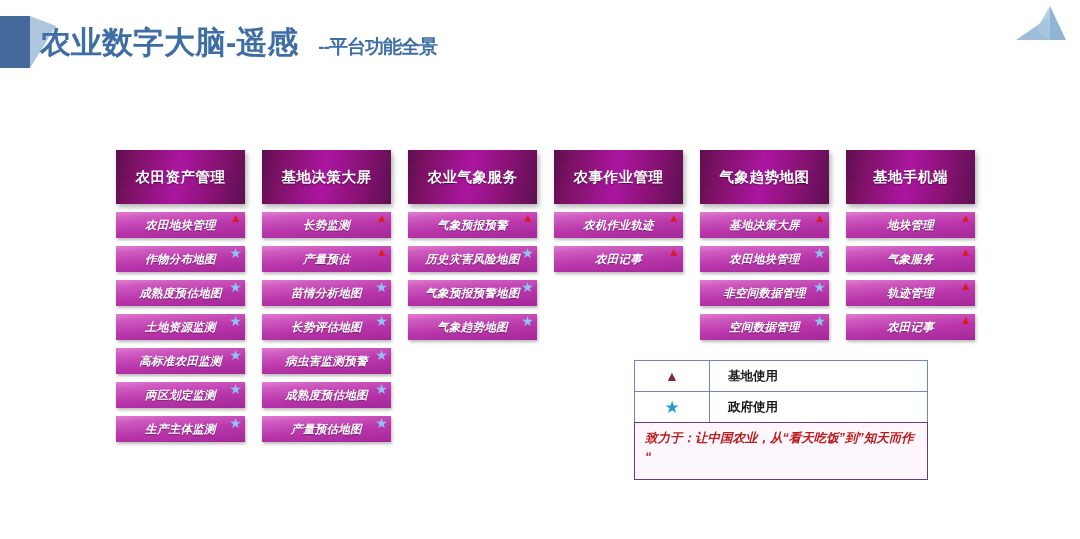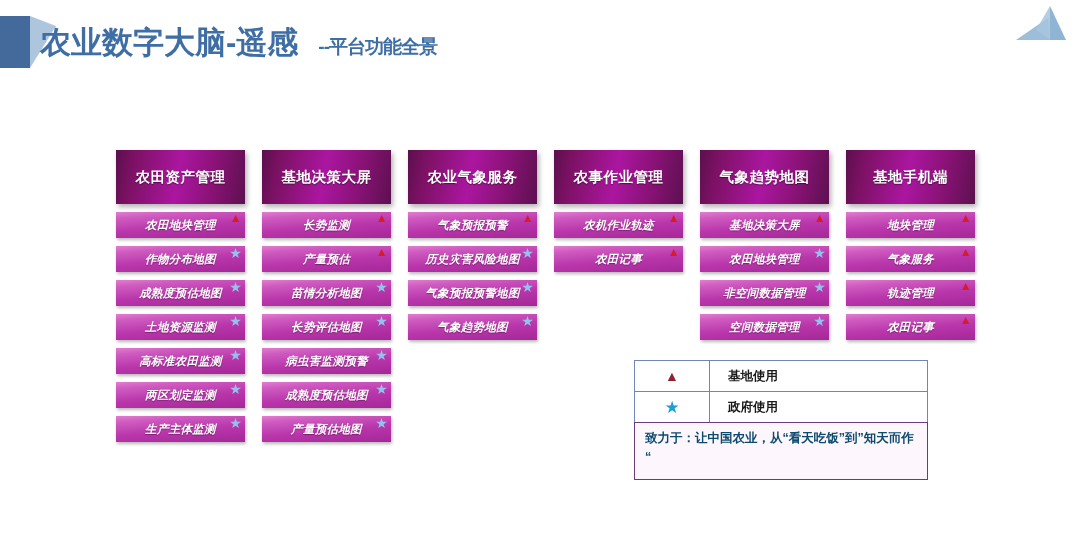--- a/index.html
+++ b/index.html
@@ -74,21 +74,21 @@
   .legend-tbl td.lbl{padding-left:18px;}
   .icon .tri{color:#8d2330;font-size:14px;}
   .icon .star{color:#1f9ed4;font-size:17px;}
 
   .quote{
     margin-top:-1px;
     border:1.6px solid #6b3b7a;
     background:#fdf6fd;
     min-height:44px;
     padding:6px 8px 6px 10px;
-    font-size:12.5px;font-weight:bold;color:#0c4a6e;line-height:1.55;
+    font-size:12.5px;font-weight:bold;color:#b91c1c;line-height:1.55;font-style:italic;
   }
 </style>
 </head>
 <body>
 
 <div class="deco">
   <svg width="86" height="48" viewBox="0 0 86 48">
     <polygon points="30,40 62,18 64,40" fill="#9dbdd8"></polygon>
     <polygon points="62,18 64,40 80,40" fill="#b9d2e5"></polygon>
     <polygon points="64,6 80,40 64,40" fill="#8fb4d4"></polygon>

